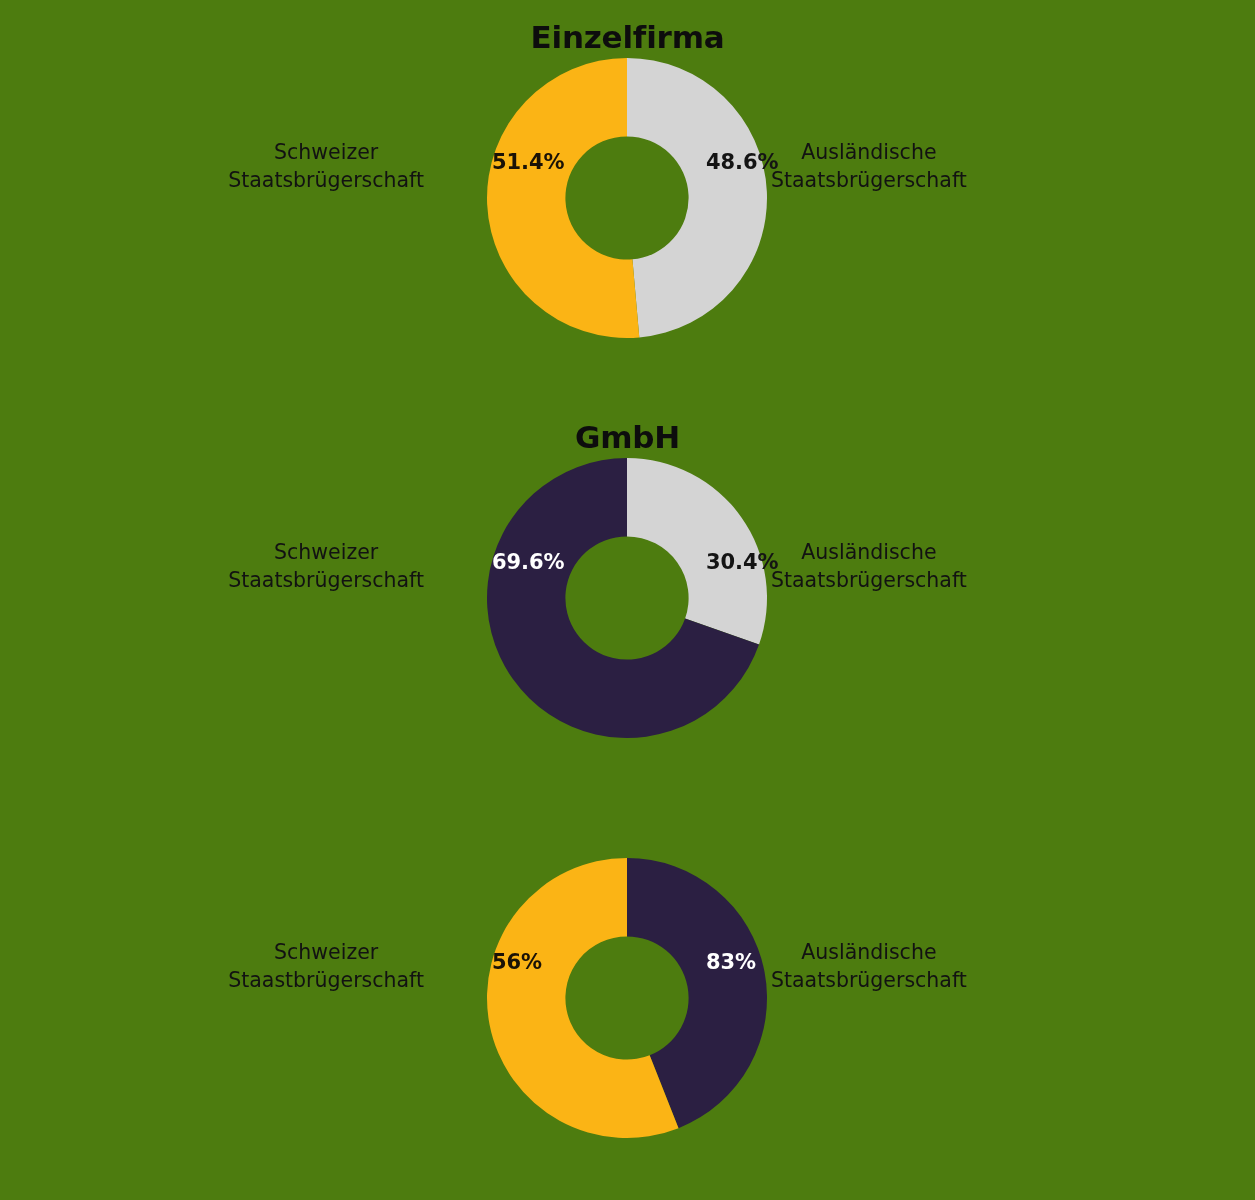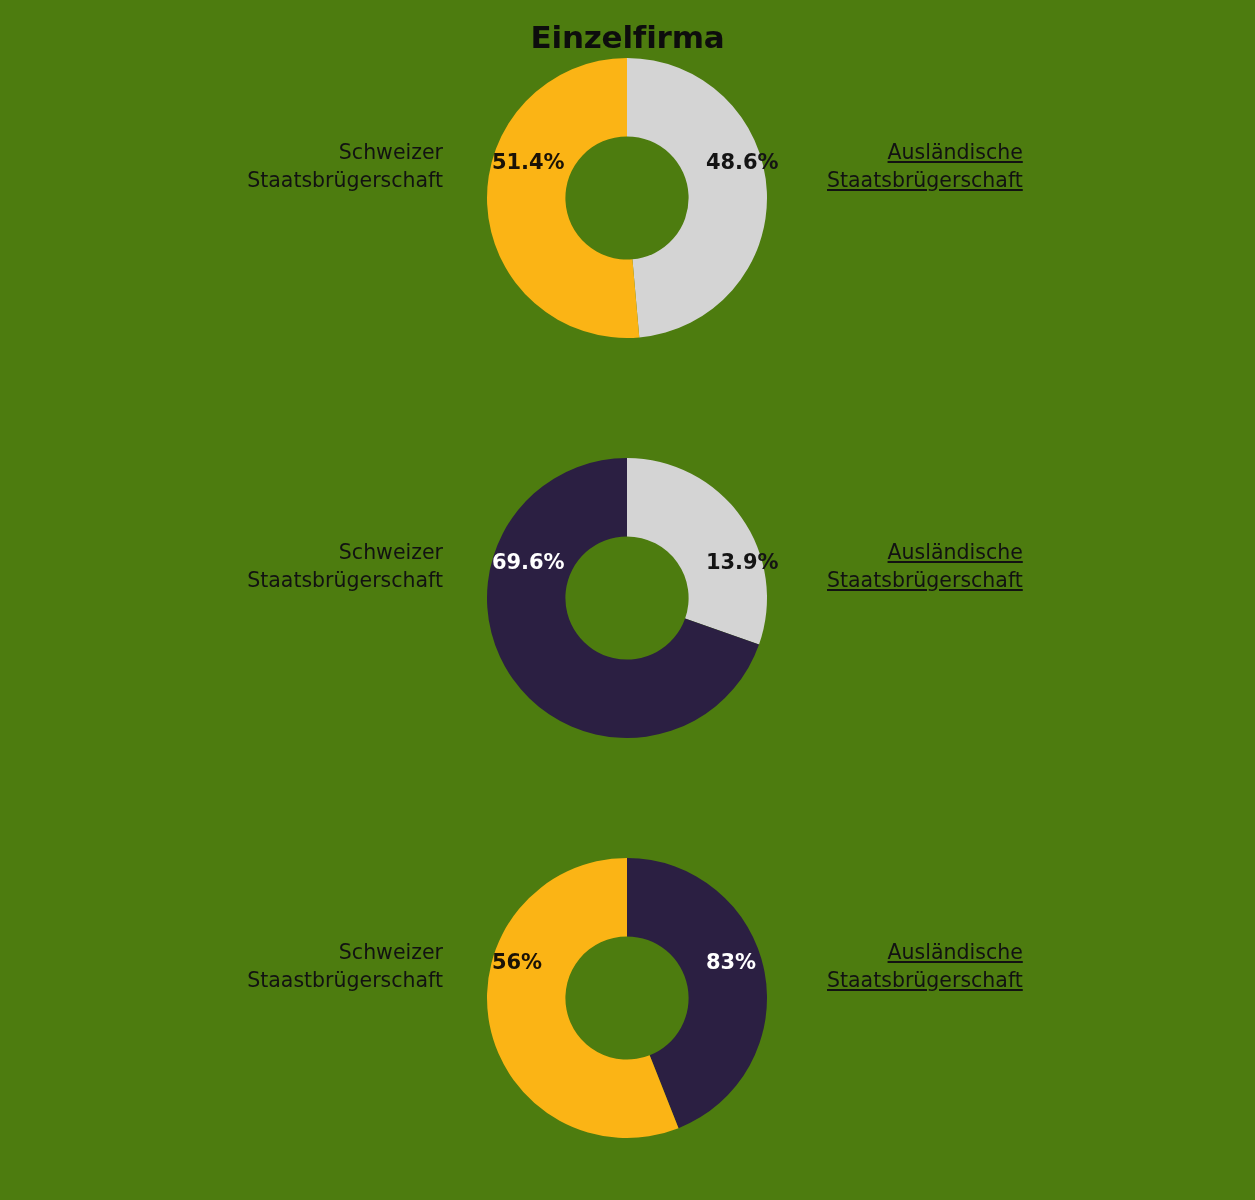--- a/index.html
+++ b/index.html
@@ -67,27 +67,26 @@
     position: absolute;
     top: 138px;
     font-size: 20.5px;
     line-height: 28px;
     color: #121212;
     font-weight: 400;
     white-space: nowrap;
     font-family: "DejaVu Sans", "Liberation Sans", sans-serif;
   }
   .side-label.left {
-    right: 812px;
-    text-align: right;
+    right: 831px;
+    text-align: center;
   }
   .side-label.right {
-    left: 827px;
-    text-align: right;
-    text-decoration: underline;
+    left: 771px;
+    text-align: center;
   }
   .side-label .ln { display: block; }
 
   
   .pct {
     position: absolute;
     top: 150px;
     font-size: 21px;
     font-weight: 700;
     letter-spacing: -0.1px;
@@ -125,41 +124,42 @@
     <div class="side-label right">
       <span class="ln">Ausländische</span>
       <span class="ln">Staatsbrügerschaft</span>
     </div>
 
     <div class="pct left on-light">51.4%</div>
     <div class="pct right on-grey">48.6%</div>
   </section>
 
   <section class="chart-block">
+    <div class="chart-title">GmbH</div>
 
     <div class="donut-wrap">
       <svg class="donut-svg" viewBox="0 0 280 280">
         <g>
           <path id="c1-right" d="M 140.000 0.000 A 140 140 0 0 1 272.019 186.595 L 198.088 160.502 A 61.6 61.6 0 0 0 140.000 78.400 Z" fill="#D4D4D4"></path>
           <path id="c1-left" d="M 272.019 186.595 A 140 140 0 1 1 140.000 0.000 L 140.000 78.400 A 61.6 61.6 0 1 0 198.088 160.502 Z" fill="#2B1F42"></path>
         </g>
       </svg>
     </div>
 
     <div class="side-label left">
       <span class="ln">Schweizer</span>
       <span class="ln">Staatsbrügerschaft</span>
     </div>
     <div class="side-label right">
       <span class="ln">Ausländische</span>
       <span class="ln">Staatsbrügerschaft</span>
     </div>
 
     <div class="pct left on-dark">69.6%</div>
-    <div class="pct right on-grey">13.9%</div>
+    <div class="pct right on-grey">30.4%</div>
   </section>
 
   <section class="chart-block">
 
     <div class="donut-wrap">
       <svg class="donut-svg" viewBox="0 0 280 280">
         <g>
           <path id="c2-right" d="M 140.000 0.000 A 140 140 0 0 1 191.537 270.169 L 162.676 197.274 A 61.6 61.6 0 0 0 140.000 78.400 Z" fill="#2B1F42"></path>
           <path id="c2-left" d="M 191.537 270.169 A 140 140 0 1 1 140.000 0.000 L 140.000 78.400 A 61.6 61.6 0 1 0 162.676 197.274 Z" fill="#FBB415"></path>
         </g>

